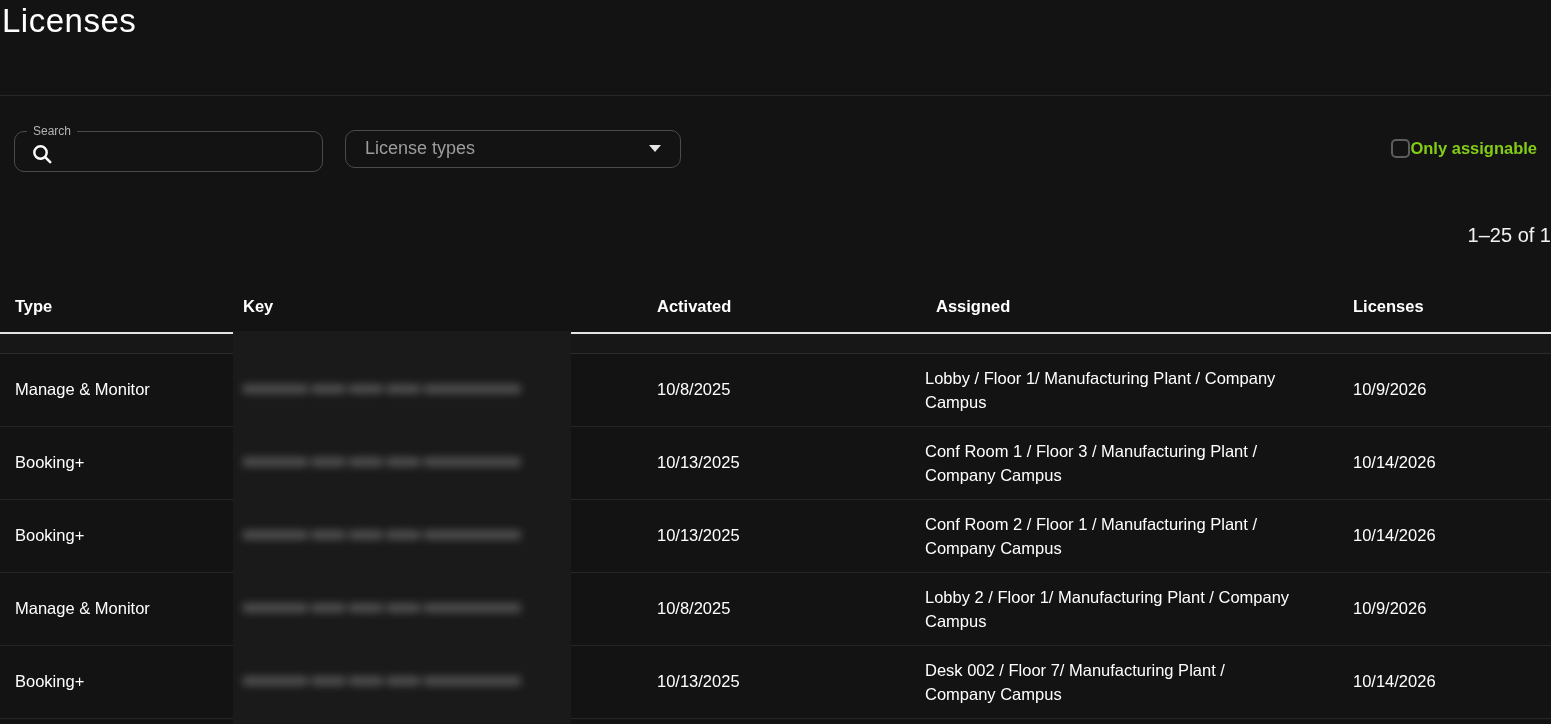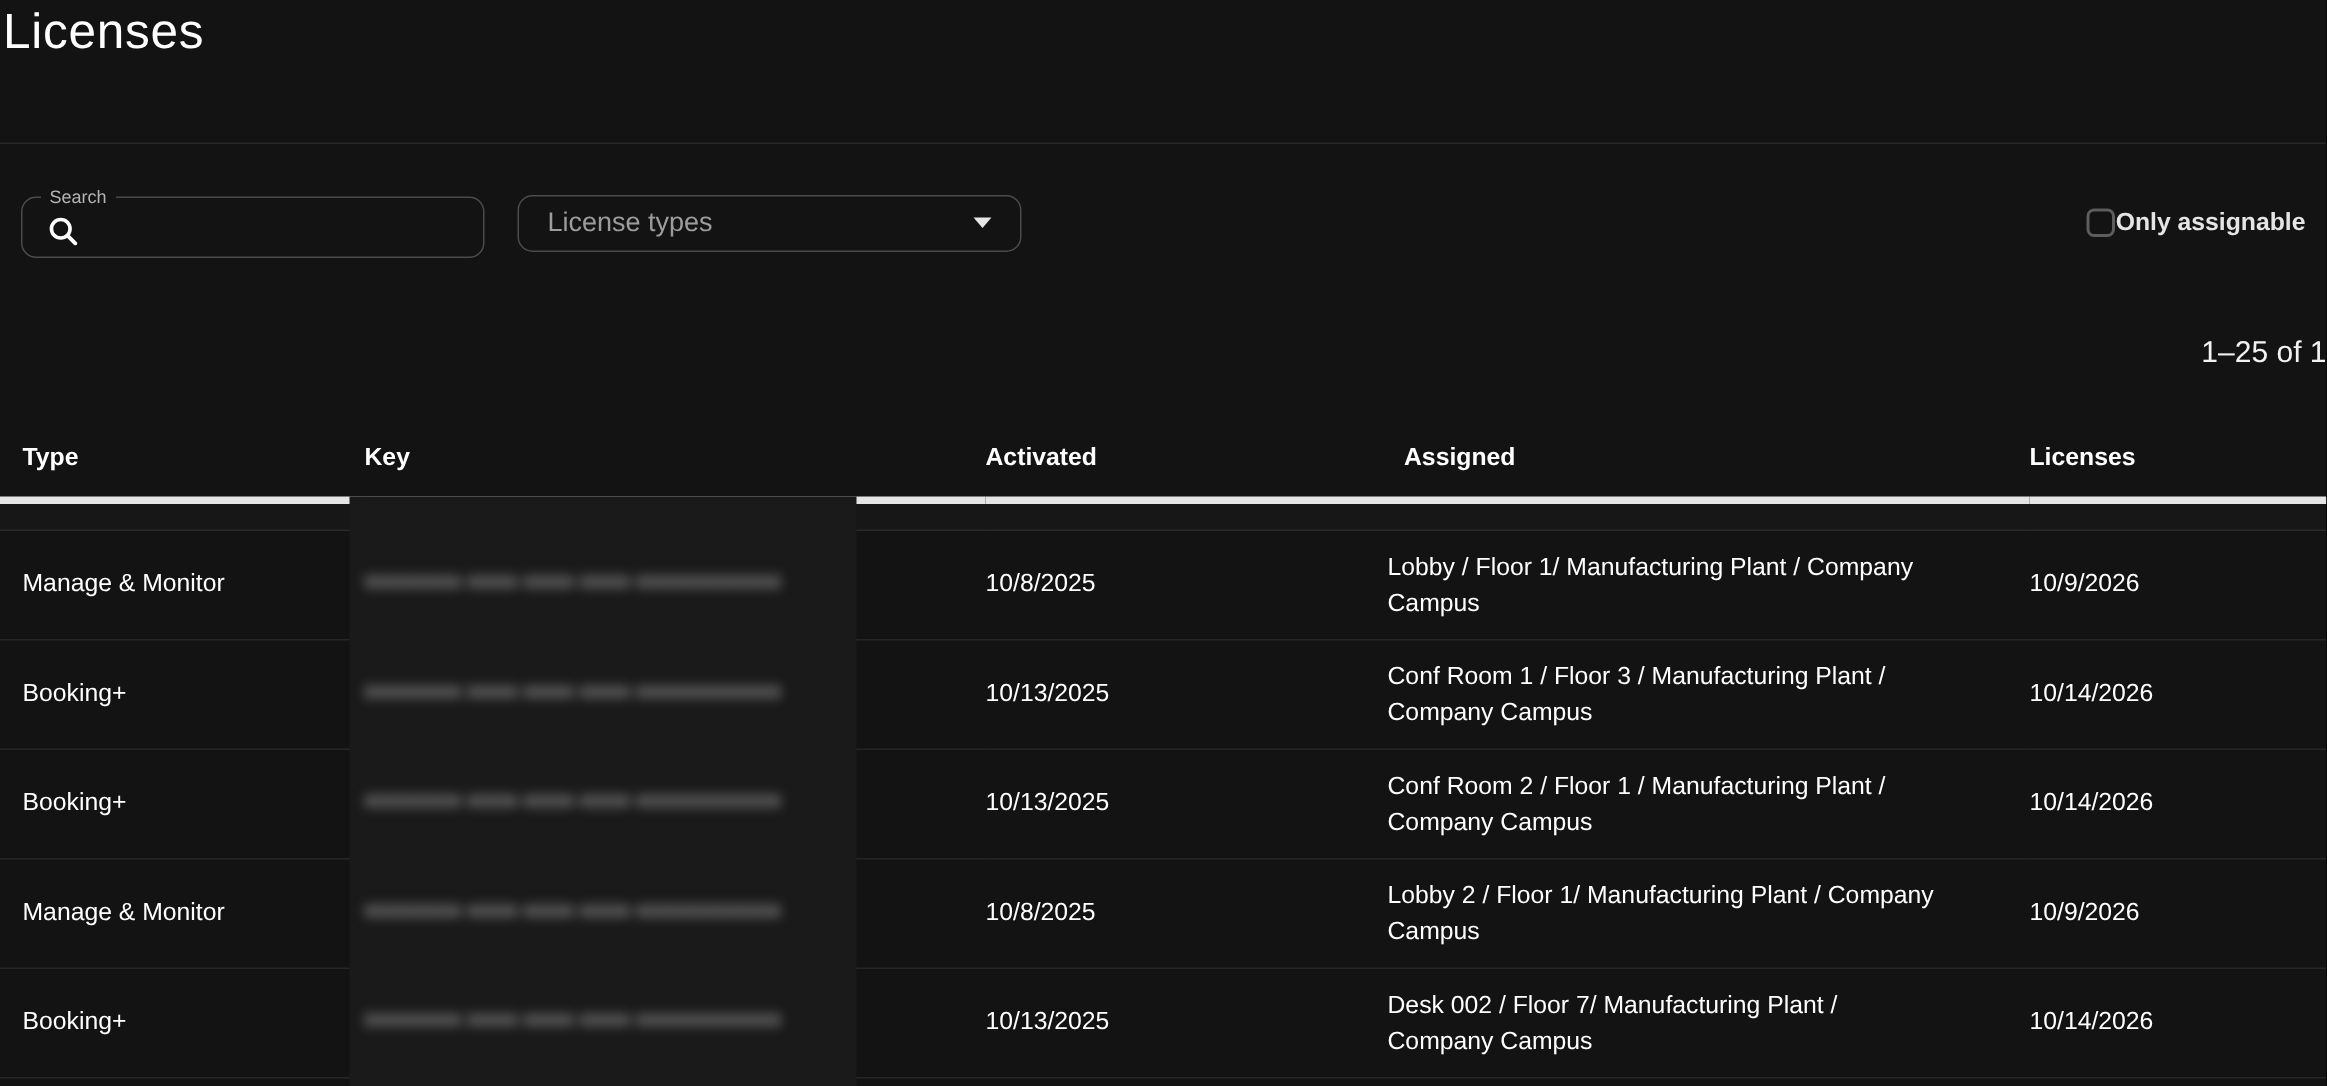--- a/index.html
+++ b/index.html
@@ -113,21 +113,21 @@
     width: 19px;
     height: 19px;
     border: 2px solid #5d5d5d;
     border-radius: 5px;
     background: transparent;
     cursor: pointer;
   }
   .assignable .cb-label {
     font-size: 16.5px;
     font-weight: 700;
-    color: #e5e5e5;
+    color: #84cc16;
   }
 
   
   .pagination {
     position: absolute;
     top: 224px;
     right: 0;
     font-size: 20px;
     color: #f2f2f2;
     white-space: nowrap;
@@ -154,21 +154,21 @@
     border-collapse: collapse;
     table-layout: fixed;
   }
   thead tr { height: 53px; }
   th {
     text-align: left;
     vertical-align: middle;
     font-size: 16.5px;
     font-weight: 600;
     color: #ffffff;
-    border-bottom: 5px solid #e5e5e5;
+    border-bottom: 2px solid #e5e5e5;
   }
   th.col-type { padding-left: 15px; }
   th.col-assigned { padding-left: 14px; }
   tr.spacer-row { height: 20px; background: rgba(255,255,255,0.018); }
   tr.spacer-row td { border-bottom: 1px solid #2b2b2b; }
   tbody tr.data-row { height: 73px; }
   tbody tr.data-row td { border-bottom: 1px solid #262626; }
   td {
     vertical-align: middle;
     font-size: 16.5px;

